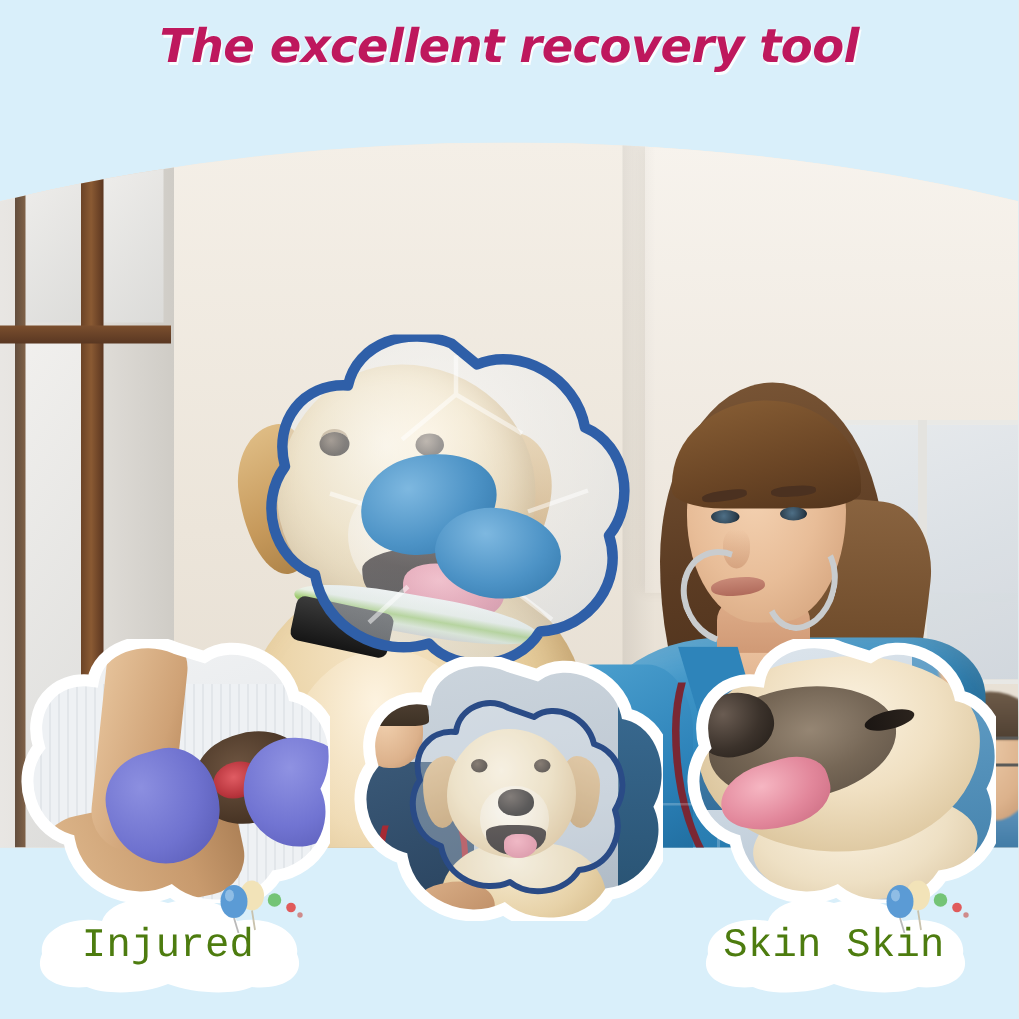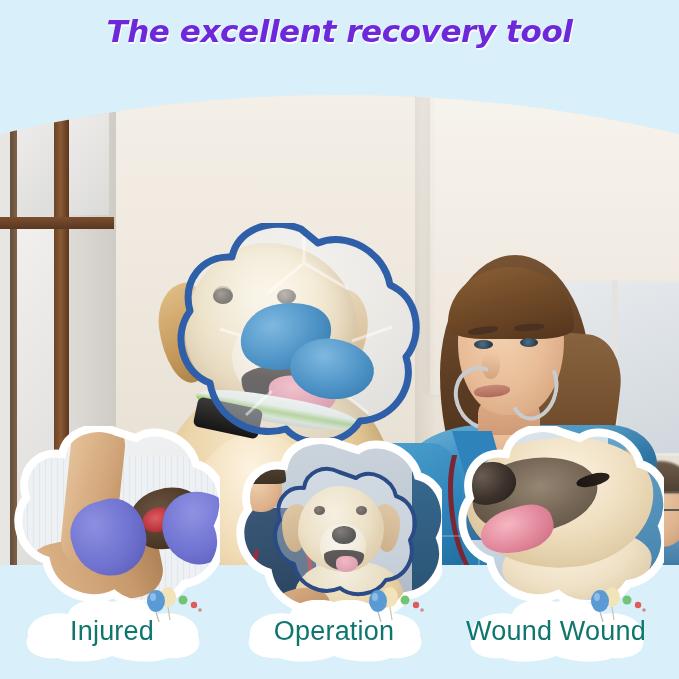--- a/index.html
+++ b/index.html
@@ -33,21 +33,21 @@
     pointer-events: none;
   }
   .headline .line {
     display: block;
     font-family: "DejaVu Sans", sans-serif;
     font-weight: bold;
     font-style: italic;
     font-size: 31px;
     line-height: 38px;
     letter-spacing: -0.4px;
-    color: #6d28d9;
+    color: #be185d;
     text-shadow: 1px 2px 0 rgba(255,255,255,0.85), 0 0 2px rgba(255,255,255,0.6);
     white-space: nowrap;
   }
 
   
   .hero {
     position: absolute;
     left: 0;
     top: 95px;
     width: 679px;
@@ -477,23 +477,23 @@
     width: 196px;
     height: 62px;
   }
   .label-pill.l1 { left: 14px;  top: 0px; }
   .label-pill.l2 { left: 236px; top: 0px; }
   .label-pill.l3 { left: 458px; top: 0px; }
   .pill-bg { position:absolute; inset:0; }
   .pill-text {
     position: absolute; inset: 0;
     display: flex; align-items: center; justify-content: center;
-    font-family: Liberation Sans, sans-serif;
+    font-family: Liberation Mono, monospace;
     font-size: 27px;
-    color: #0f766e;
+    color: #4d7c0f;
     letter-spacing: 0.2px;
     white-space: nowrap;
   }
   .balloons { position: absolute; right: 6px; top: -14px; width: 62px; height: 36px; }
 </style>
 </head>
 <body>
 
 <div id="poster">
 
@@ -721,54 +721,35 @@
         <ellipse cx="14" cy="15" rx="9" ry="11" fill="#5b9bd5"></ellipse>
         <ellipse cx="11" cy="11" rx="3" ry="4" fill="#9cc6e8" opacity=".8"></ellipse>
         <path d="M14 26 L 17 36" stroke="#b9b9b9" stroke-width="1.2" fill="none"></path>
         <circle cx="41" cy="14" r="4.5" fill="#74c476"></circle>
         <circle cx="52" cy="19" r="3.2" fill="#e05b5b"></circle>
         <circle cx="58" cy="24" r="1.8" fill="#cf8b8b"></circle>
       </svg>
       <div class="pill-text">Injured</div>
     </div>
 
-    <div class="label-pill l2">
-      <svg class="pill-bg" width="196" height="62" viewBox="0 0 196 62">
-        <path d="M98 2 C 78 -4 58 2 54 14 C 30 10 12 22 14 36
-                 C 8 50 22 60 44 58 C 58 64 84 62 98 56
-                 C 114 62 140 64 154 58 C 176 60 190 50 184 36
-                 C 186 22 168 10 144 14 C 138 2 118 -4 98 2 Z" fill="#ffffff"></path>
-      </svg>
-      <svg class="balloons" width="62" height="36" viewBox="0 0 62 36">
-        <ellipse cx="26" cy="11" rx="8" ry="10" fill="#f2e3b8"></ellipse>
-        <path d="M26 21 L 28 34" stroke="#c9c2ad" stroke-width="1.2" fill="none"></path>
-        <ellipse cx="14" cy="15" rx="9" ry="11" fill="#5b9bd5"></ellipse>
-        <ellipse cx="11" cy="11" rx="3" ry="4" fill="#9cc6e8" opacity=".8"></ellipse>
-        <path d="M14 26 L 17 36" stroke="#b9b9b9" stroke-width="1.2" fill="none"></path>
-        <circle cx="41" cy="14" r="4.5" fill="#74c476"></circle>
-        <circle cx="52" cy="19" r="3.2" fill="#e05b5b"></circle>
-        <circle cx="58" cy="24" r="1.8" fill="#cf8b8b"></circle>
-      </svg>
-      <div class="pill-text">Operation</div>
-    </div>
 
     <div class="label-pill l3">
       <svg class="pill-bg" width="196" height="62" viewBox="0 0 196 62">
         <path d="M98 2 C 78 -4 58 2 54 14 C 30 10 12 22 14 36
                  C 8 50 22 60 44 58 C 58 64 84 62 98 56
                  C 114 62 140 64 154 58 C 176 60 190 50 184 36
                  C 186 22 168 10 144 14 C 138 2 118 -4 98 2 Z" fill="#ffffff"></path>
       </svg>
       <svg class="balloons" width="62" height="36" viewBox="0 0 62 36">
         <ellipse cx="26" cy="11" rx="8" ry="10" fill="#f2e3b8"></ellipse>
         <path d="M26 21 L 28 34" stroke="#c9c2ad" stroke-width="1.2" fill="none"></path>
         <ellipse cx="14" cy="15" rx="9" ry="11" fill="#5b9bd5"></ellipse>
         <ellipse cx="11" cy="11" rx="3" ry="4" fill="#9cc6e8" opacity=".8"></ellipse>
         <path d="M14 26 L 17 36" stroke="#b9b9b9" stroke-width="1.2" fill="none"></path>
         <circle cx="41" cy="14" r="4.5" fill="#74c476"></circle>
         <circle cx="52" cy="19" r="3.2" fill="#e05b5b"></circle>
         <circle cx="58" cy="24" r="1.8" fill="#cf8b8b"></circle>
       </svg>
-      <div class="pill-text">Wound Wound</div>
+      <div class="pill-text">Skin Skin</div>
     </div>
   </div>
 
 </div>
 
 </body></html>

